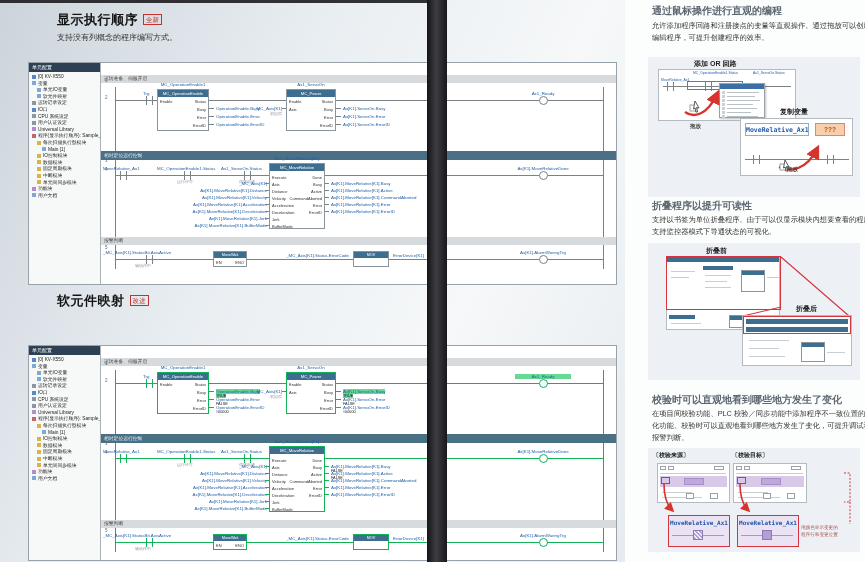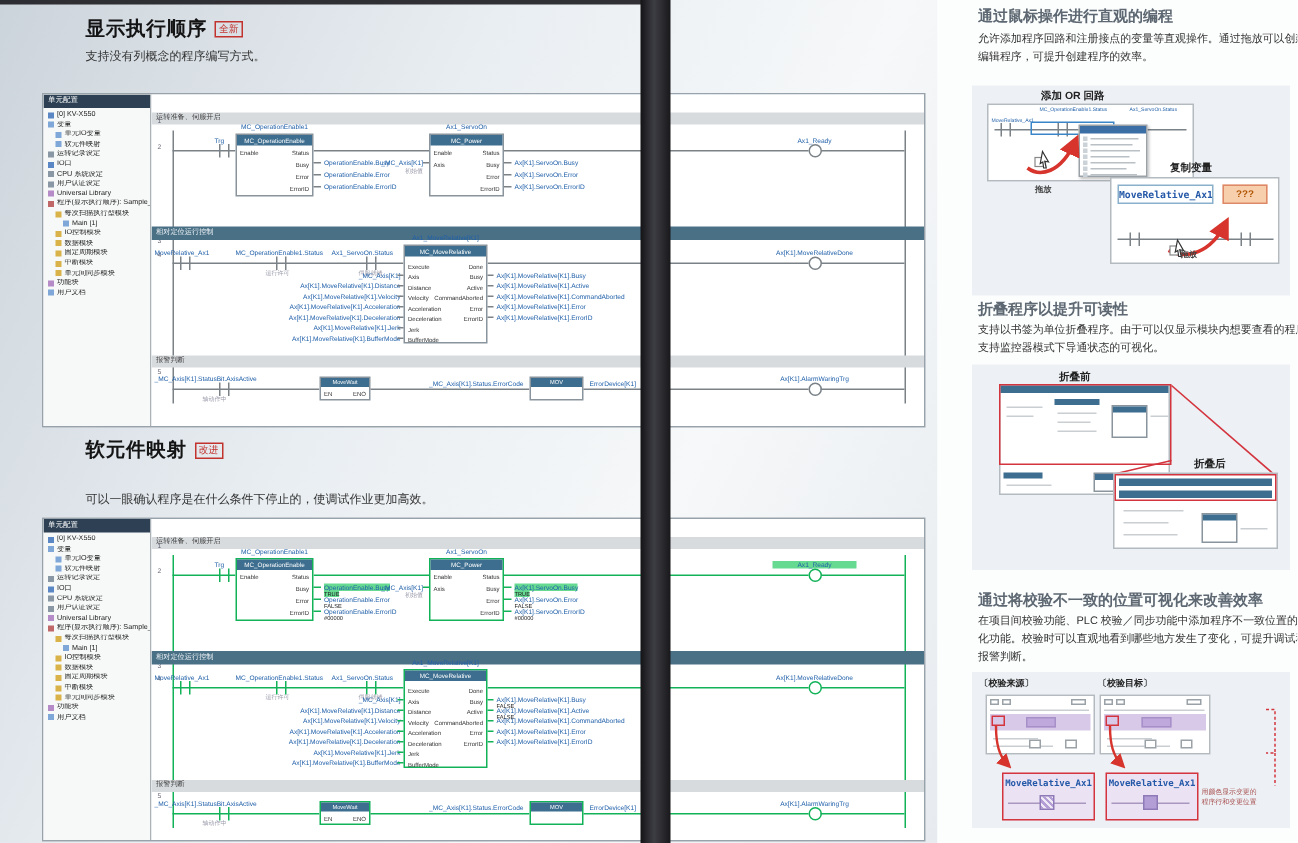--- a/index.html
+++ b/index.html
@@ -246,21 +246,20 @@
         <div class="abs wire h" style="left: 288px; top: 196px; width: 150px;"></div>
         <div class="abs coil" style="left: 437.5px; top: 191.5px;"></div>
         <div class="abs wire h" style="left: 446px; top: 196px; width: 56px;"></div>
         <div class="abs vlab" style="left: 398px; top: 187px; width: 88px; text-align: center;">Ax[K1].AlarmWaringTrg</div>
       </div>
   </div>
 
   <div class="abs z2" style="left:57px;top:291px">
     <span class="lh1">软元件映射</span><span class="badge">改进</span>
   </div>
-  <div class="abs z2 lbody" style="left:57px;top:326px">可以一眼确认程序是在什么条件下停止的，使调试作业更加高效。</div>
 
   <div id="shot2" class="abs shot z2 mon" style="left:28px;top:345px;width:589px;height:216px">
     <div class="abs tree">
         <div class="abs ttab" style="left: 0px; right: 0px; top: 0px; height: 9px;">单元配置</div>
         <div class="abs ticon ic-chip" style="left: 3px; top: 11.5px;"></div>
         <div class="abs trow" style="left: 9px; top: 11px; right: 0px;">[0] KV-X550</div>
         <div class="abs ticon ic-doc" style="left: 3px; top: 18.1px;"></div>
         <div class="abs trow" style="left: 9px; top: 17.6px; right: 0px;">变量</div>
         <div class="abs ticon ic-doc" style="left: 8px; top: 24.7px;"></div>
         <div class="abs trow" style="left: 14px; top: 24.2px; right: 0px;">单元IO变量</div>
@@ -543,21 +542,21 @@
       <div class="abs gline" style="left:6px;top:24px;width:40px"></div>
       <div class="abs gline" style="left:6px;top:32px;width:30px"></div>
       <div class="abs gline" style="left:6px;top:40px;width:36px"></div>
       <div class="abs fb" style="left:58px;top:26px;width:24px;height:20px">
           <div class="fbt" style="height:4px"></div>
         </div>
       <div class="abs gline" style="left:84px;top:36px;width:18px"></div>
     </div>
   </div>
 
-  <div class="abs z6 rh1" style="left:652px;top:393px">通过将校验不一致的位置可视化来改善效率</div>
+  <div class="abs z6 rh1" style="left:652px;top:393px">校验时可以直观地看到哪些地方发生了变化</div>
   <div class="abs z6 rbody" style="left:652px;top:408px">在项目间校验功能、PLC 校验／同步功能中添加程序不一致位置的可视</div>
   <div class="abs z6 rbody" style="left:652px;top:420px">化功能。校验时可以直观地看到哪些地方发生了变化，可提升调试和维</div>
   <div class="abs z6 rbody" style="left:652px;top:432px">报警判断。</div>
 
   <div class="abs z6 fig" style="left:648px;top:448px;width:212px;height:104px">
     <div class="abs figlab s" style="left:5px;top:3px">〔校验来源〕</div>
     <div class="abs figlab s" style="left:84px;top:3px">〔校验目标〕</div>
 
     <div class="abs mini" style="left:9px;top:15px;width:73px;height:40px">
       <div class="abs sbox" style="left:2px;top:2px;width:6px;height:4px"></div>

